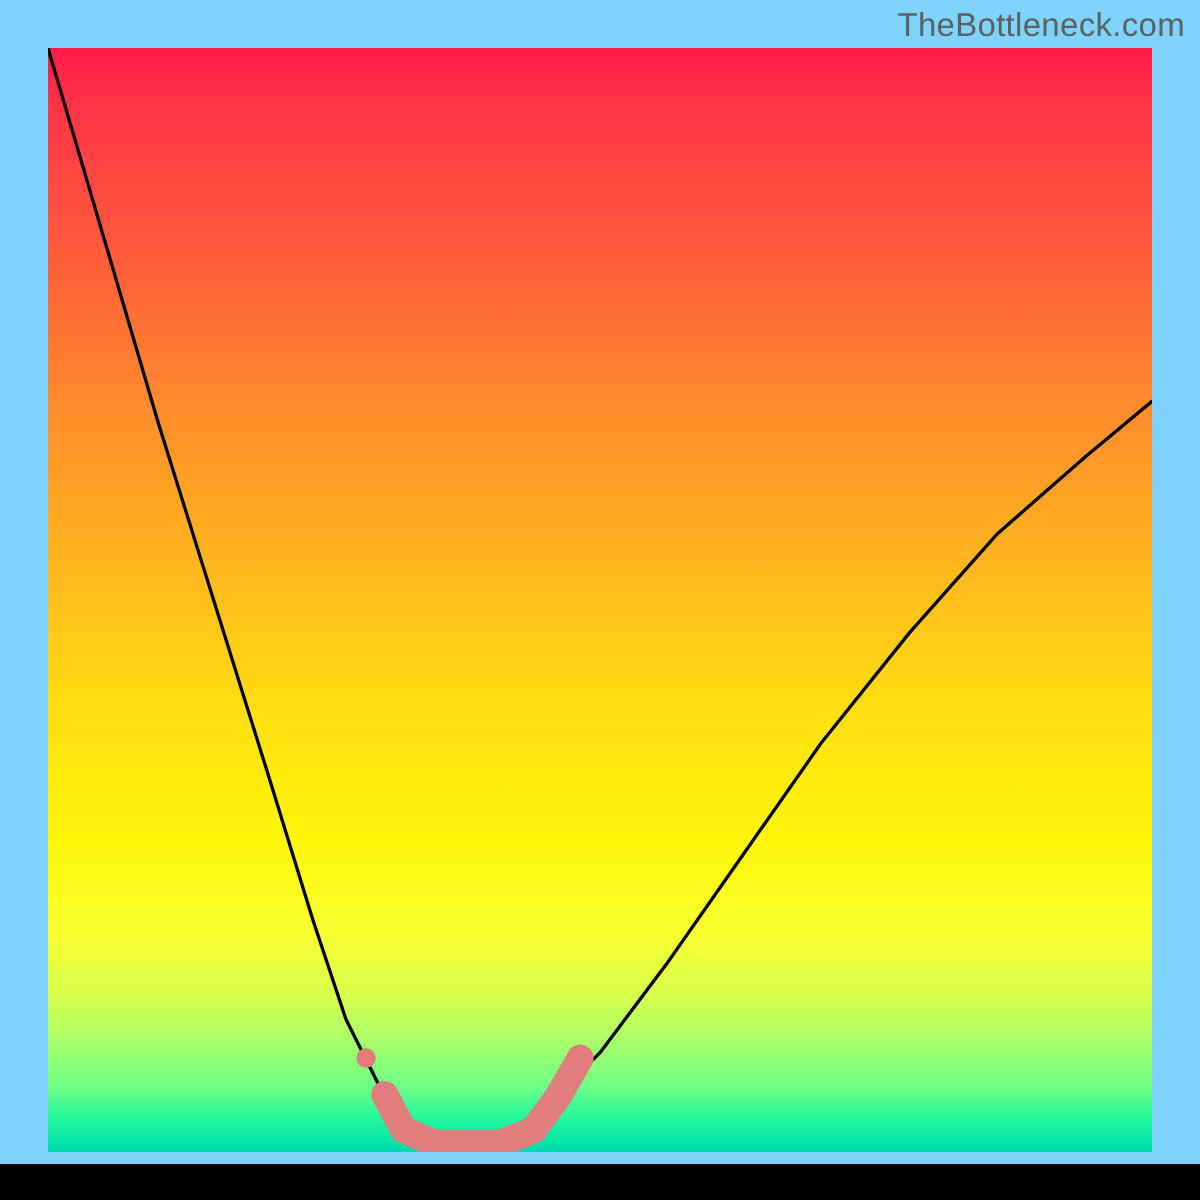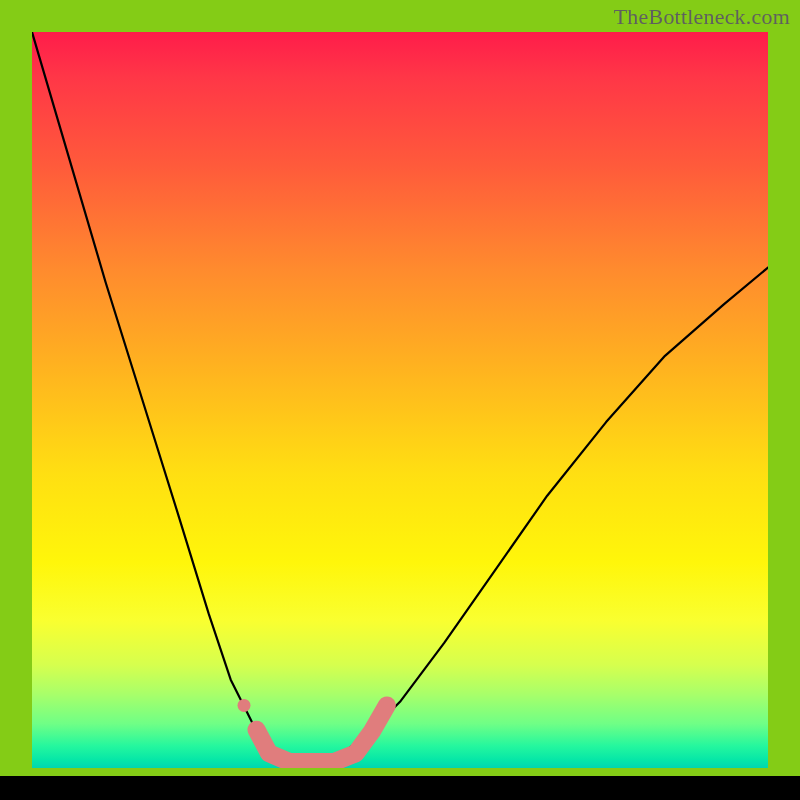--- a/index.html
+++ b/index.html
@@ -8,22 +8,21 @@
     width: 800px;
     height: 800px;
     overflow: hidden;
     background: #000;
     font-family: Arial, Helvetica, sans-serif;
   }
   .root {
     position: relative;
     width: 800px;
     height: 776px;
-    background: #84cc16;
-    font-family: Liberation Serif, serif;
+    background: #7dd3fc;
   }
   .plot-area {
     position: absolute;
     left: 32px;
     top: 32px;
     width: 736px;
     height: 736px;
     overflow: hidden;
   }
   .gradient-bg {

